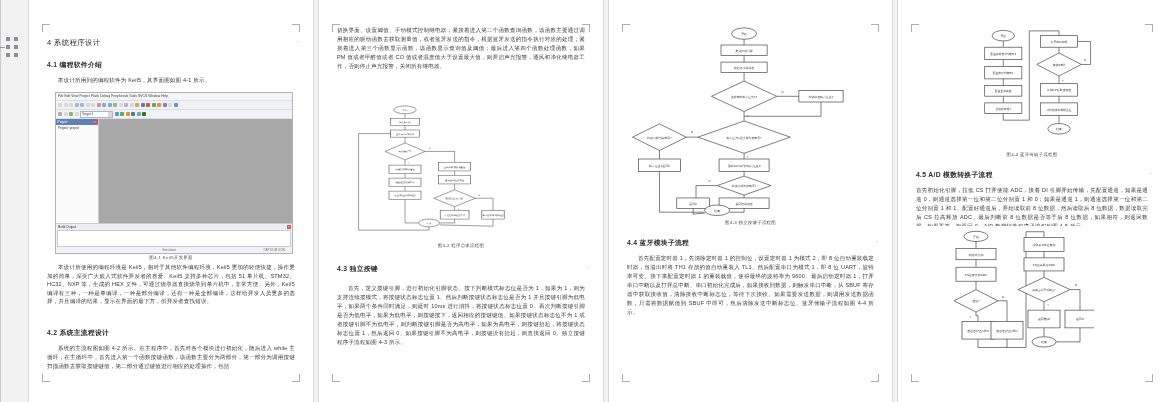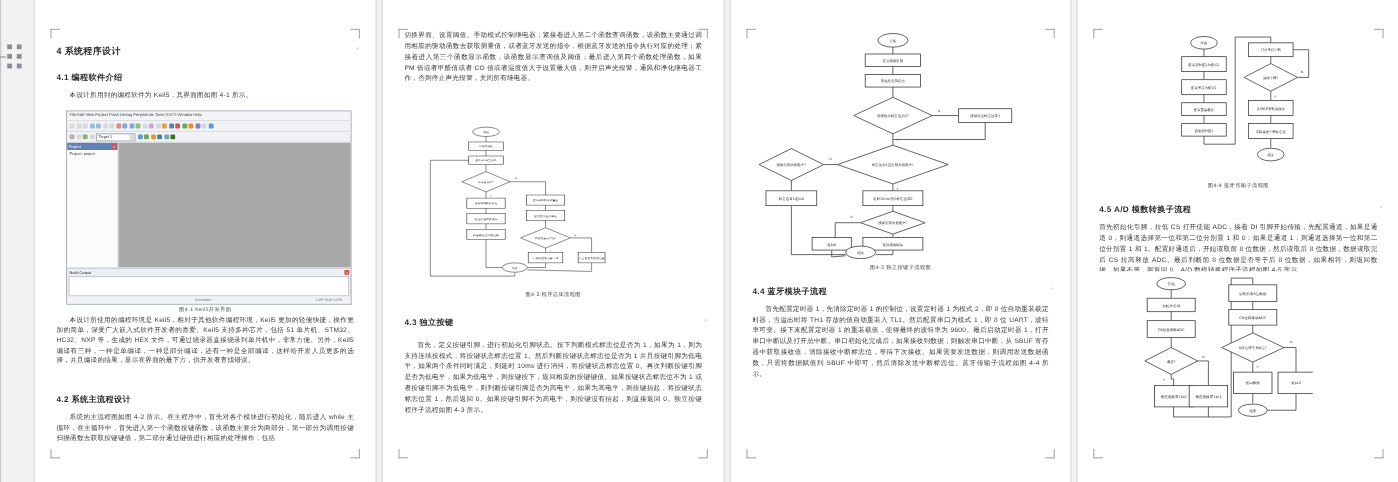--- a/index.html
+++ b/index.html
@@ -20,21 +20,21 @@
   .pg1{left:28px;width:284px;}
   .pg2{left:318px;width:284px;}
   .pg3{left:608px;width:283px;}
   .pg4{left:897px;width:268px;}
   
   .cm{position:absolute;width:7px;height:7px;border-color:#a9b0b8;border-style:solid;border-width:0;}
   .cm-tl{left:13px;top:24px;border-left-width:1px;border-top-width:1px;}
   .cm-tr{right:13px;top:24px;border-right-width:1px;border-top-width:1px;}
   .cm-bl{left:13px;bottom:20px;border-left-width:1px;border-bottom-width:1px;}
   .cm-br{right:13px;bottom:20px;border-right-width:1px;border-bottom-width:1px;}
-  .h1{position:absolute;left:18px;right:18px;font-size:7.5px;font-weight:bold;color:#2d2d2d;letter-spacing:.3px;}
+  .h1{position:absolute;left:18px;right:18px;font-size:7.5px;font-weight:normal;color:#2d2d2d;letter-spacing:.3px;}
   .h2{position:absolute;left:18px;right:18px;font-size:6.8px;font-weight:bold;color:#2d2d2d;letter-spacing:.3px;}
   .hdot{position:absolute;right:14px;font-size:6px;color:#333;}
   .para{
     position:absolute;left:18px;right:18px;
     font-size:5.5px;line-height:9px;color:#3a3a3a;
     text-align:justify;text-indent:2em;letter-spacing:.2px;overflow:hidden;
   }
   .cap{position:absolute;left:18px;right:18px;text-align:center;font-size:4.4px;color:#4a4a4a;letter-spacing:.3px;}
   
   .keil{position:absolute;left:26px;top:92px;width:236px;height:160px;

